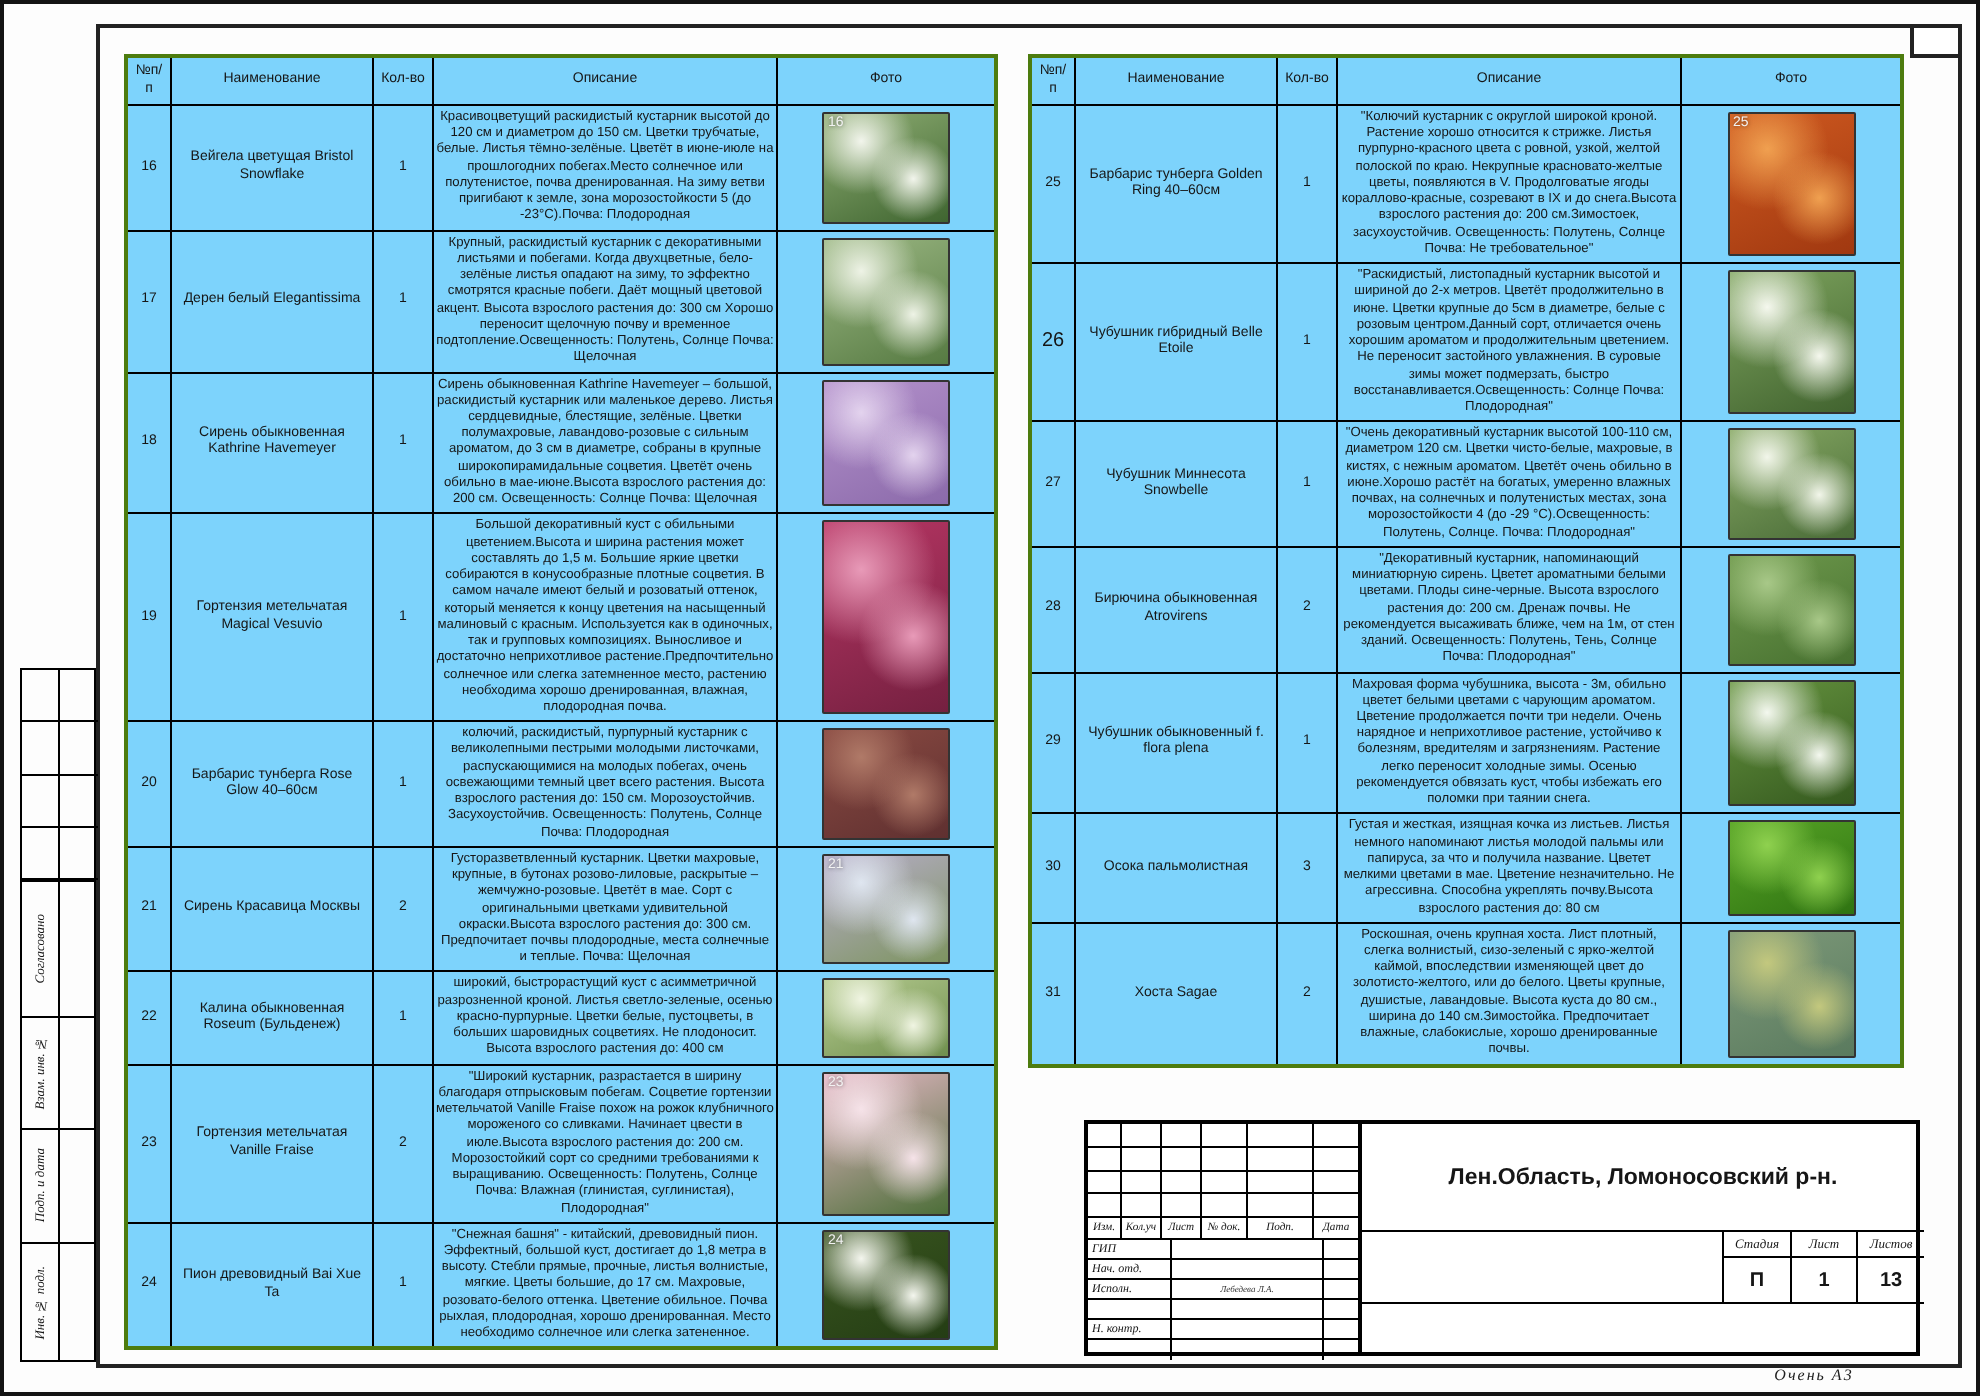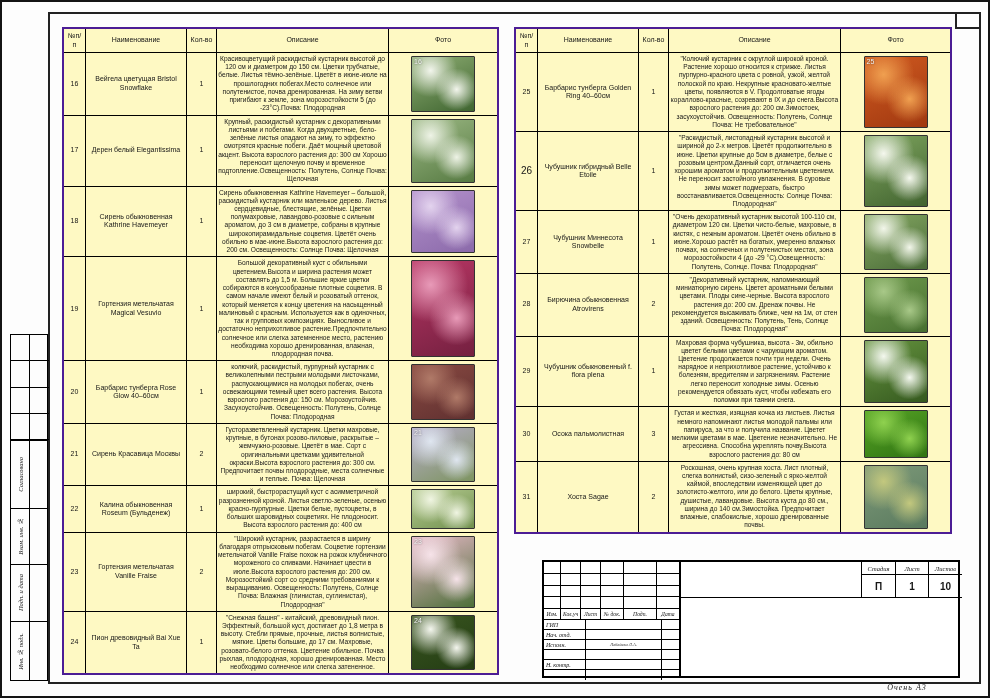--- a/index.html
+++ b/index.html
@@ -7,21 +7,21 @@
   body{
     position:relative;background:#fdfdfd;color:#161616;
     font-family:"Liberation Sans",sans-serif;overflow:hidden;
     border:2px solid #141414;
   }
   
   .frame{position:absolute;left:46px;top:10px;width:933px;height:672px;border:2px solid #222;background:transparent}
   .corner-box{position:absolute;left:953px;top:10px;width:26px;height:17px;border:2px solid #222;background:#fff}
 
   
-  .ptable{position:absolute;top:25px;border:2px solid #4c1d95;background:#fef9c3}
+  .ptable{position:absolute;top:25px;border:2px solid #4d7c0f;background:#7dd3fc}
   .ptable-left{left:60px;width:437px}
   .ptable-right{left:512px;width:438px}
   .thead,.trow{display:grid;grid-template-columns:22px 101px 30px 172px 1fr}
   .cell{
     border-right:1px solid #000;border-bottom:1px solid #000;
     display:flex;align-items:center;justify-content:center;
     text-align:center;overflow:hidden;padding:2px 2px;
     line-height:1.2;
   }
   .cell:last-child{border-right:none}
@@ -366,31 +366,32 @@
           <div></div>
         </div>
         <div class="tb-rolerow">
           <div></div>
           <div class="sig"></div>
           <div></div>
         </div>
       </div>
   </div>
   <div class="tb-right">
+    <div class="tb-location">Лен.Область, Ломоносовский р-н.</div>
     <div class="tb-mid">
       <div class="tb-doccell"></div>
       <div class="tb-stage">
         <div class="tb-stagehead">
           <div>Стадия</div>
           <div>Лист</div>
           <div>Листов</div>
         </div>
         <div class="tb-stagevals">
           <div>П</div>
           <div>1</div>
-          <div>10</div>
+          <div>13</div>
         </div>
       </div>
     </div>
   </div>
 </div>
 
 <div class="format-label">Очень А3</div>
 
 </body></html>

